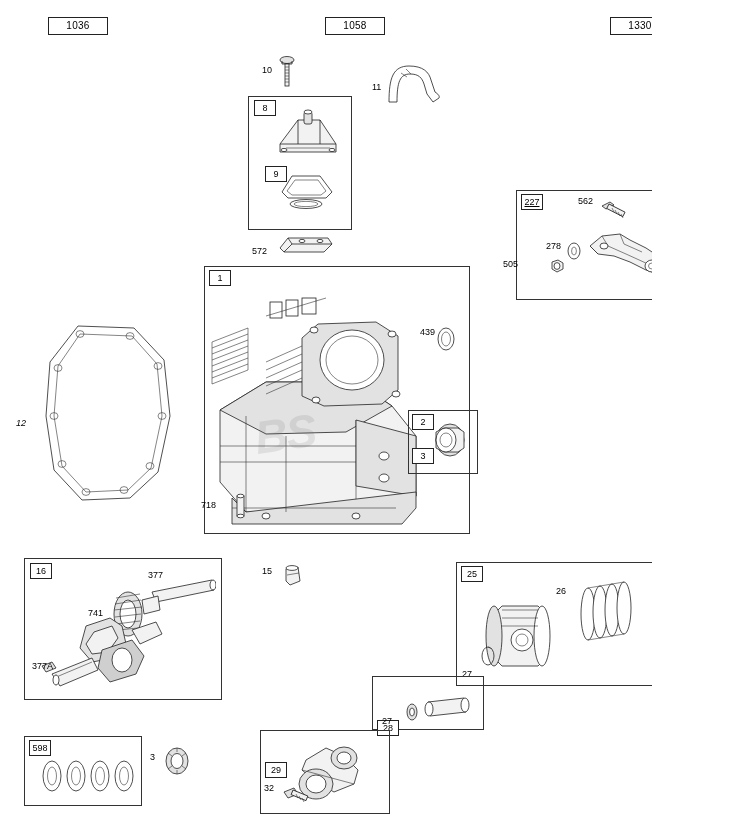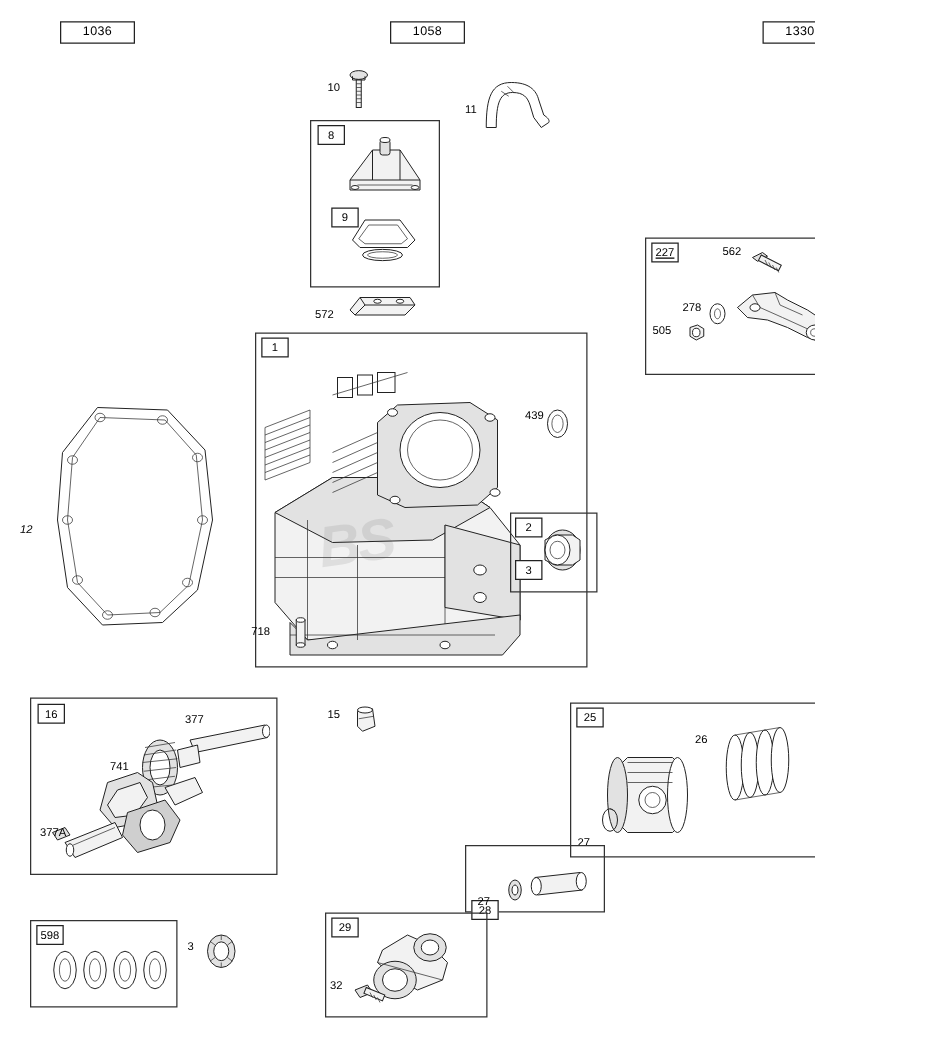--- a/index.html
+++ b/index.html
@@ -90,21 +90,21 @@
   .fill-md { fill: #e2e2e2; stroke: #222; stroke-width: 0.8; }
   .fill-dk { fill: #cfcfcf; stroke: #222; stroke-width: 0.8; }
   .fill-w { fill: #ffffff; stroke: #222; stroke-width: 0.8; }
 </style>
 </head>
 <body>
 
 <div id="page">
 
   <div class="abs refbox" style="left:48px; top:17px;">1036</div>
-  <div class="abs refbox" style="left:312px; top:17px;">1058</div>
+  <div class="abs refbox" style="left:325px; top:17px;">1058</div>
   <div class="abs refbox" style="left:610px; top:17px;">1330</div>
 
   <svg class="abs" style="left:278px; top:55px;" width="26" height="36">
     <ellipse cx="9" cy="5" rx="7" ry="3.5" class="fill-md"></ellipse>
     <path class="ln" d="M4 6 L4 9 L14 9 L14 6"></path>
     <rect x="7" y="9" width="4" height="22" class="fill-lt"></rect>
     <path class="ln-thin" d="M7 12 L11 12 M7 15 L11 15 M7 18 L11 18 M7 21 L11 21 M7 24 L11 24 M7 27 L11 27"></path>
   </svg>
   <div class="abs num" style="left:262px; top:65px;">10</div>
 
@@ -161,21 +161,21 @@
   <svg class="abs" style="left:564px; top:242px;" width="20" height="18">
     <ellipse cx="10" cy="9" rx="6" ry="8" class="fill-w"></ellipse>
     <ellipse cx="10" cy="9" rx="2.4" ry="4" class="ln-thin"></ellipse>
   </svg>
   <div class="abs num" style="left:546px; top:241px;">278</div>
 
   <svg class="abs" style="left:546px; top:258px;" width="20" height="18">
     <path class="fill-lt" d="M6 4 L12 2 L17 5 L17 11 L11 14 L6 11 Z"></path>
     <ellipse cx="11" cy="8" rx="3" ry="3.4" class="fill-w"></ellipse>
   </svg>
-  <div class="abs num" style="left:522px; top:259px;">505</div>
+  <div class="abs num" style="left:503px; top:259px;">505</div>
 
   <svg class="abs" style="left:586px; top:226px;" width="92" height="64">
     <path class="fill-lt" d="M4 20 L16 10 L34 8 L44 14 L60 22 L72 30 L78 40 L72 48 L60 44 L44 36 L28 30 L12 28 Z"></path>
     <path class="ln-thin" d="M16 10 L22 20 L40 28 L62 38 L72 44"></path>
     <path class="ln-thin" d="M34 8 L38 18 L56 26"></path>
     <ellipse cx="18" cy="20" rx="4" ry="3" class="fill-w"></ellipse>
     <ellipse cx="66" cy="40" rx="7" ry="6" class="fill-w"></ellipse>
     <ellipse cx="66" cy="40" rx="3.5" ry="3" class="ln-thin"></ellipse>
     <path class="ln-thin" d="M4 20 L12 28"></path>
   </svg>
@@ -344,21 +344,21 @@
   <svg class="abs" style="left:400px; top:690px;" width="78" height="36">
     <path class="fill-lt" d="M28 12 L64 8 L66 22 L30 26 Z"></path>
     <ellipse cx="29" cy="19" rx="4" ry="7" class="fill-w"></ellipse>
     <ellipse cx="65" cy="15" rx="4" ry="7" class="fill-w"></ellipse>
     <ellipse cx="12" cy="22" rx="5" ry="8" class="fill-md"></ellipse>
     <ellipse cx="12" cy="22" rx="2.4" ry="4" class="fill-w"></ellipse>
   </svg>
   <div class="abs num" style="left:382px; top:716px;">27</div>
 
   <div class="abs frame" style="left:260px; top:730px; width:128px; height:82px;"></div>
-  <div class="abs numbox" style="left:265px; top:734px;">29</div>
+  <div class="abs numbox" style="left:265px; top:762px;">29</div>
 
   <svg class="abs" style="left:282px; top:736px;" width="106" height="72">
     <path class="fill-lt" d="M24 24 L44 12 L62 20 L76 34 L72 48 L52 56 L34 46 L20 34 Z"></path>
     <ellipse cx="62" cy="22" rx="13" ry="11" class="fill-md"></ellipse>
     <ellipse cx="62" cy="22" rx="7" ry="6" class="fill-w"></ellipse>
     <ellipse cx="34" cy="48" rx="17" ry="15" class="fill-md"></ellipse>
     <ellipse cx="34" cy="48" rx="10" ry="9" class="fill-w"></ellipse>
     <path class="ln-thin" d="M20 34 L72 48"></path>
 
     <path class="fill-md" d="M2 56 L12 52 L16 58 L6 62 Z"></path>

